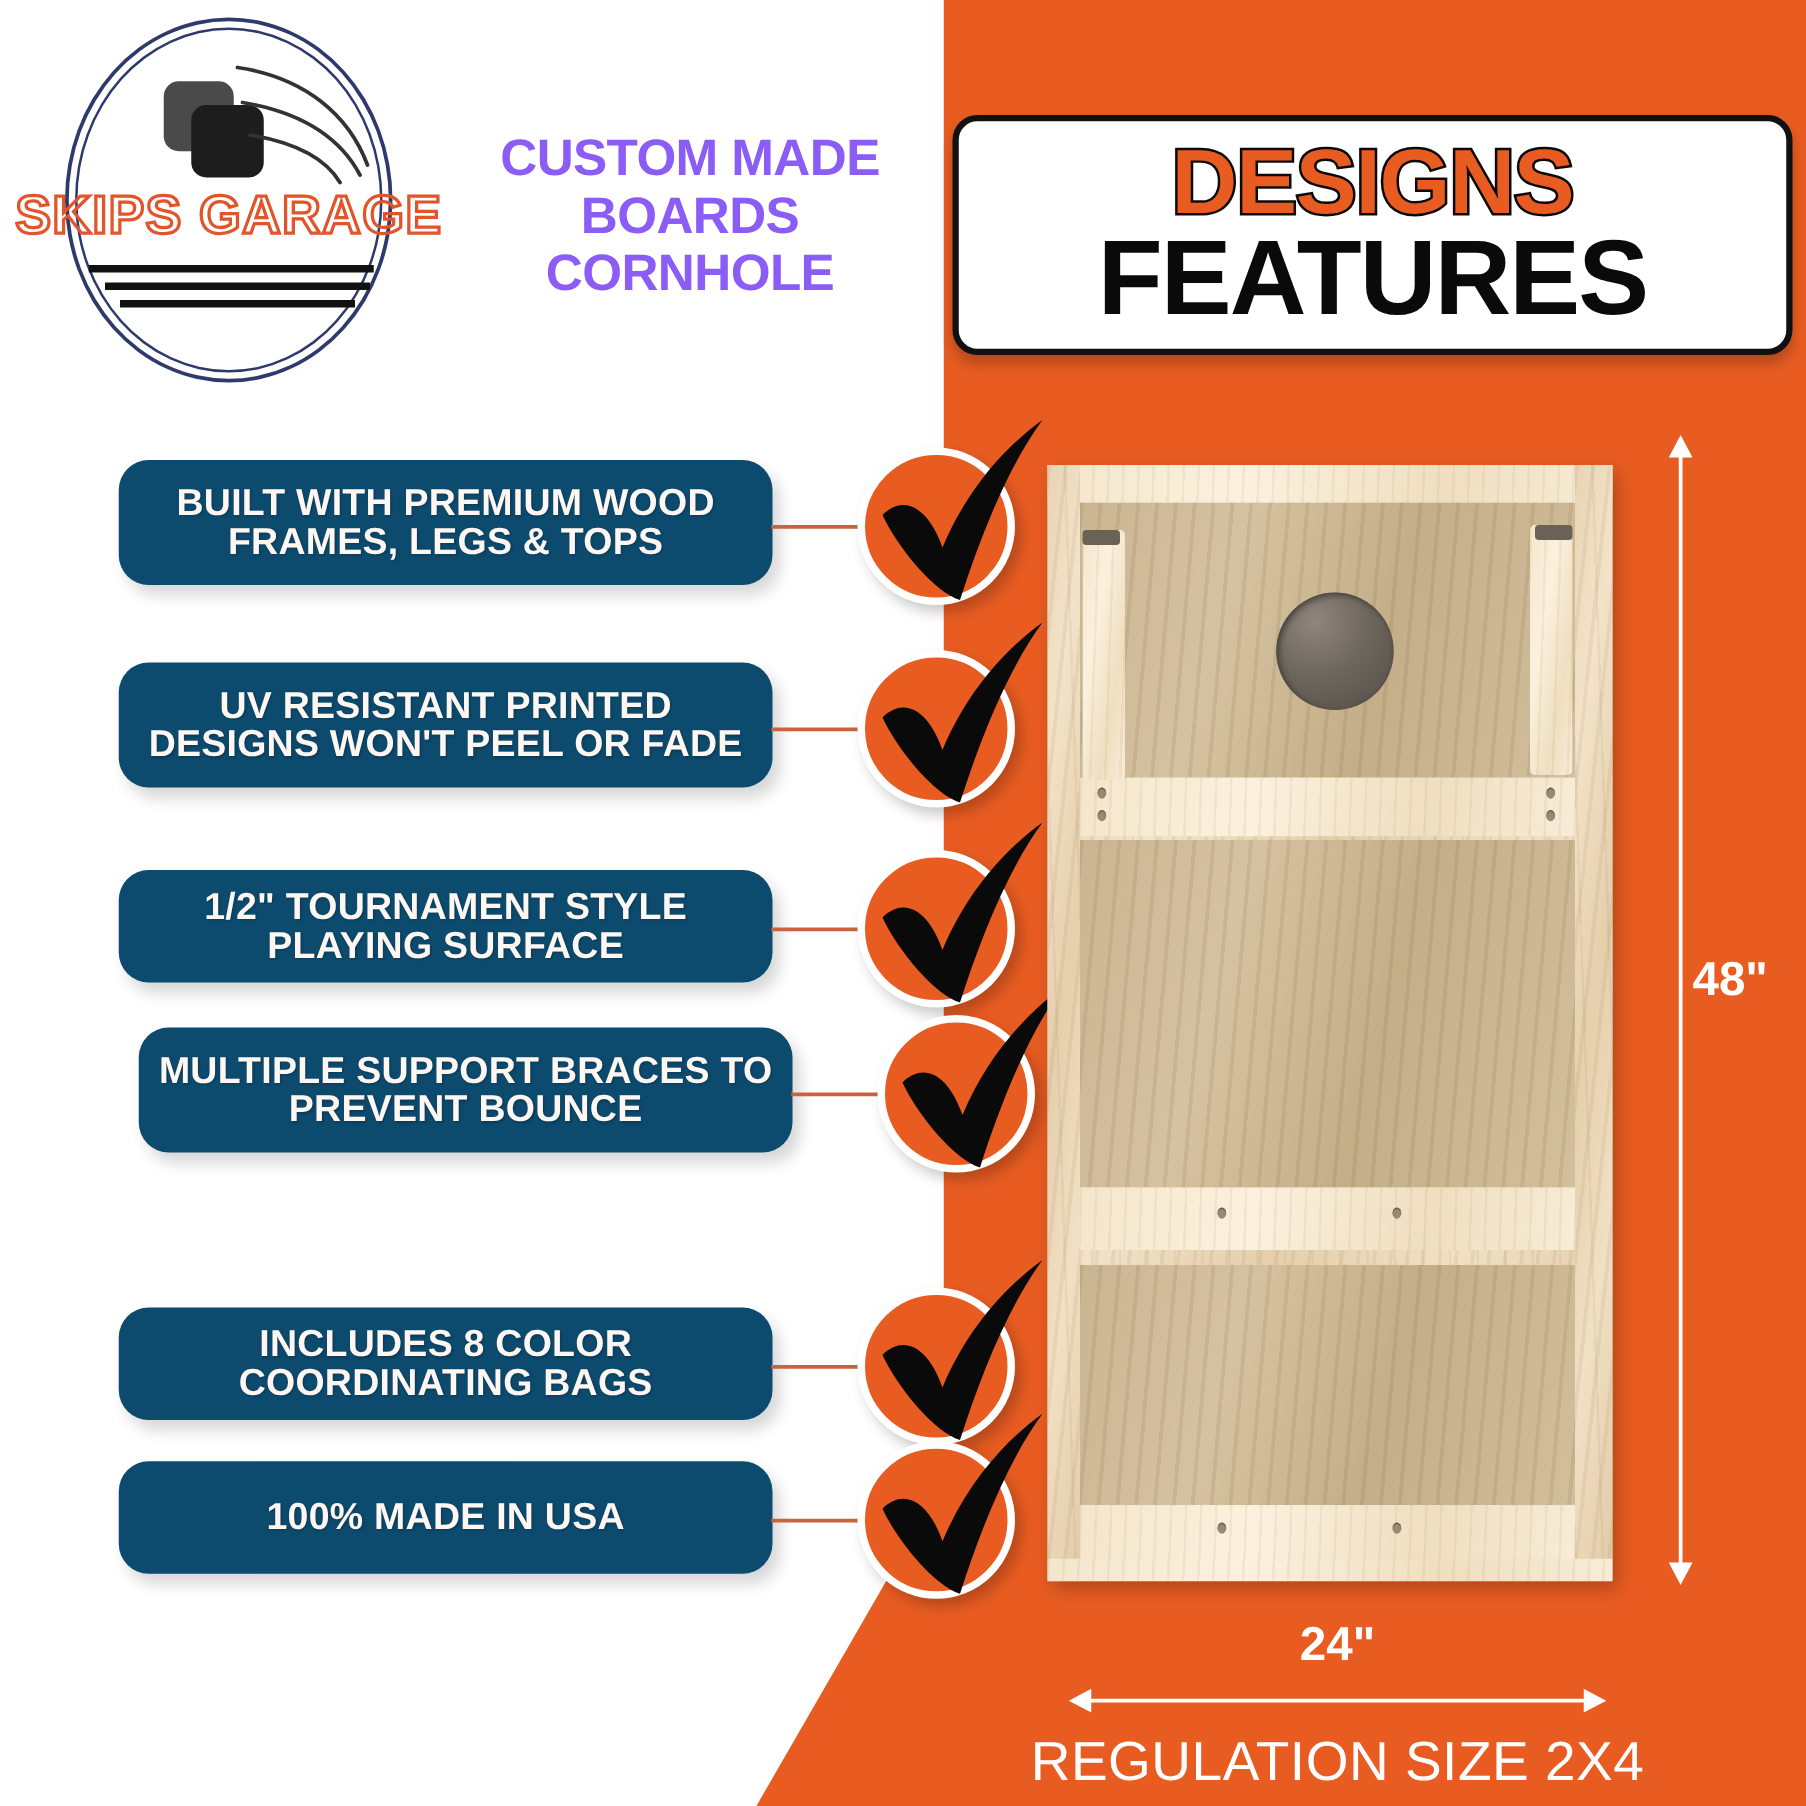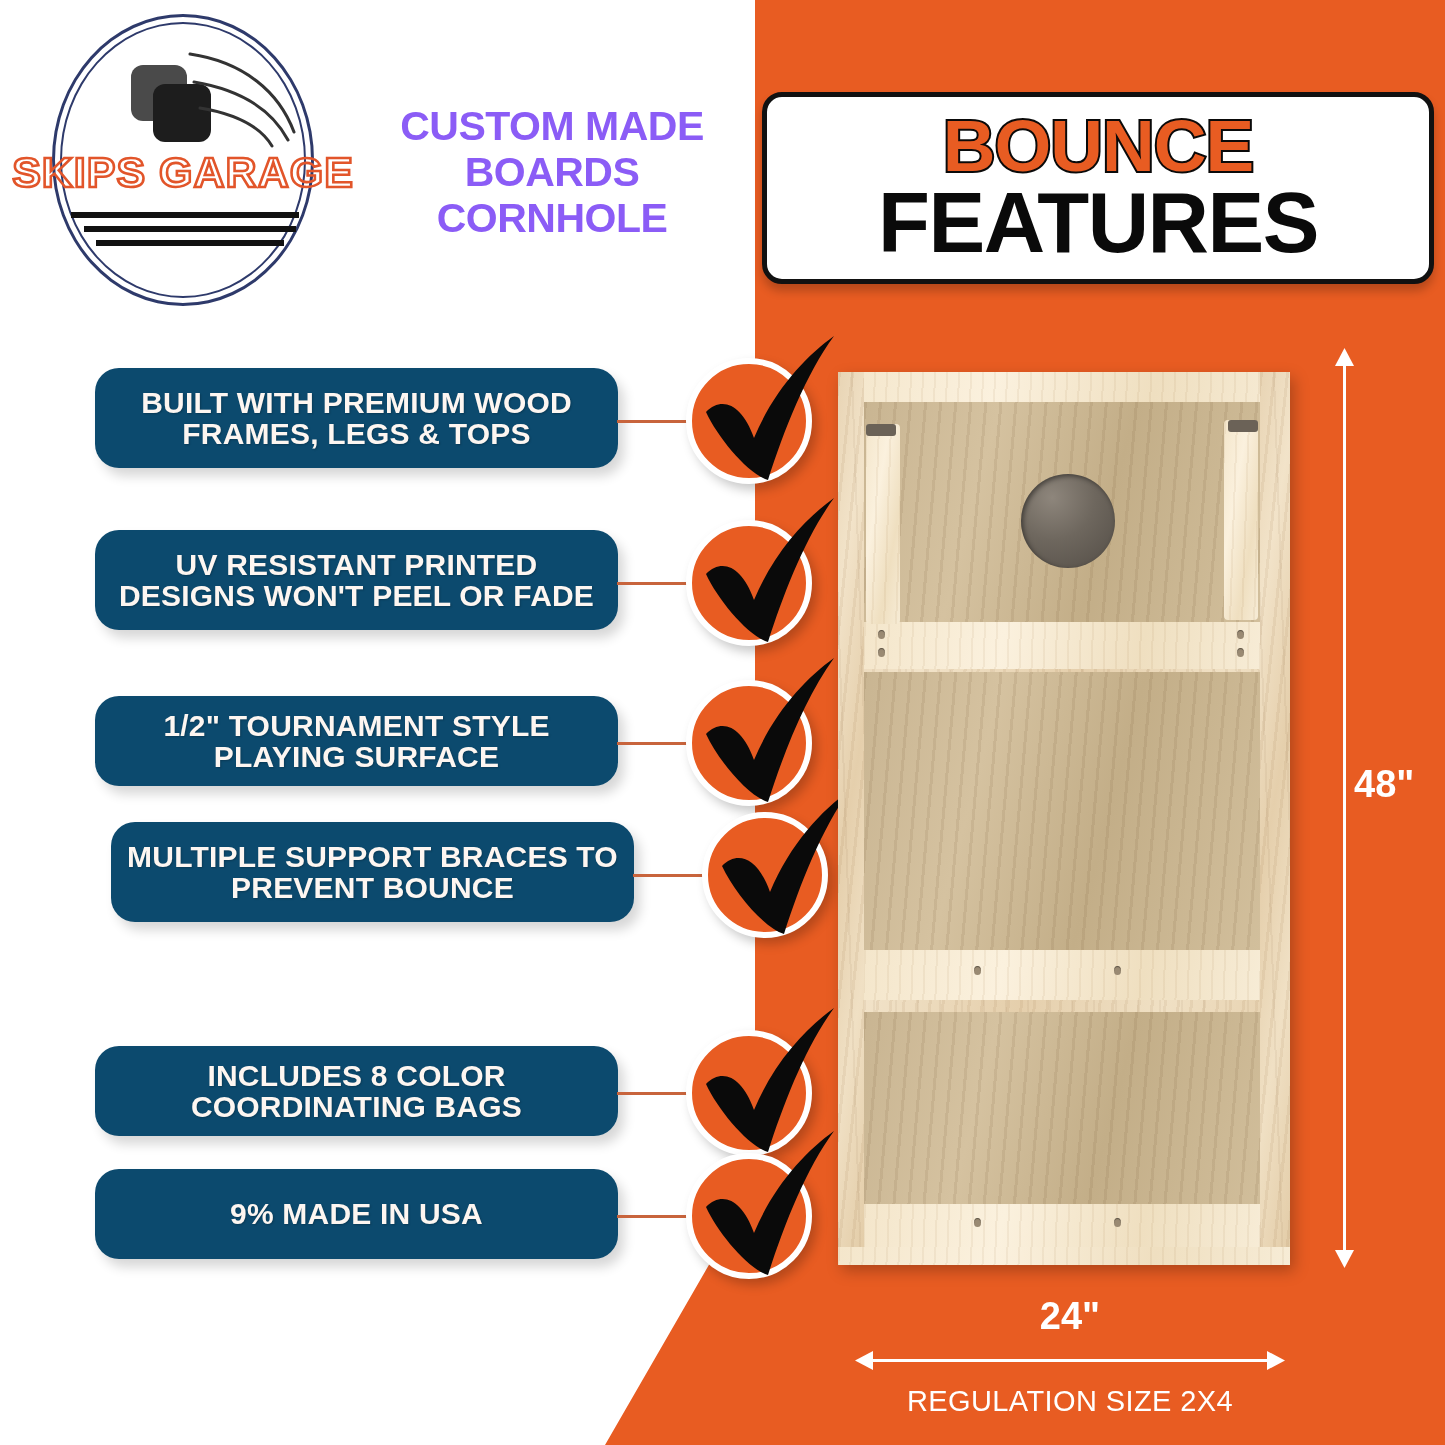--- a/index.html
+++ b/index.html
@@ -177,21 +177,21 @@
     color:#fff; font-size:38px; font-weight:700; white-space:nowrap;
   }
   #dim-h { position:absolute; left:855px; top:1348px; width:430px; height:26px; }
   #dim-h .line { position:absolute; left:8px; top:11px; width:414px; height:3px; background:#fff; }
   #dim-h-label {
     position:absolute; left:855px; top:1295px; width:430px;
     text-align:center; color:#fff; font-size:38px; font-weight:700;
   }
   #regulation-note {
     position:absolute; left:790px; top:1385px; width:560px;
-    text-align:center; color:#fff; font-size:29px; font-weight:500;
+    text-align:center; color:#fff; font-size:44px; font-weight:500;
     letter-spacing:.4px;
   }
 </style>
 </head>
 <body>
 
 <div id="stage">
 
   <div class="bg-white"></div>
   <div class="bg-orange"></div>
@@ -212,21 +212,21 @@
     <div class="bar bar3"></div>
   </div>
 
   <div id="header-title">
     <div>CUSTOM MADE</div>
     <div>BOARDS</div>
     <div>CORNHOLE</div>
   </div>
 
   <div id="features-banner">
-    <div class="line1">BOUNCE</div>
+    <div class="line1">DESIGNS</div>
     <div class="line2">FEATURES</div>
   </div>
 
   <div class="feature-row" id="row-0">
     <div class="feature-pill">BUILT WITH PREMIUM WOOD FRAMES, LEGS &amp; TOPS</div>
     <div class="feature-connector"></div>
     <div class="check-circle">
       <svg width="150" height="160" viewBox="0 0 150 160">
         <path d="M18 78 C 34 62, 54 70, 66 104 C 86 56, 118 22, 146 2 C 118 40, 96 96, 80 146 C 60 140, 30 104, 18 78 Z" fill="#0a0a0a"></path>
       </svg>
@@ -267,21 +267,21 @@
     <div class="feature-pill">INCLUDES 8 COLOR COORDINATING BAGS</div>
     <div class="feature-connector"></div>
     <div class="check-circle">
       <svg width="150" height="160" viewBox="0 0 150 160">
         <path d="M18 78 C 34 62, 54 70, 66 104 C 86 56, 118 22, 146 2 C 118 40, 96 96, 80 146 C 60 140, 30 104, 18 78 Z" fill="#0a0a0a"></path>
       </svg>
     </div>
   </div>
 
   <div class="feature-row" id="row-5">
-    <div class="feature-pill">9% MADE IN USA</div>
+    <div class="feature-pill">100% MADE IN USA</div>
     <div class="feature-connector"></div>
     <div class="check-circle">
       <svg width="150" height="160" viewBox="0 0 150 160">
         <path d="M18 78 C 34 62, 54 70, 66 104 C 86 56, 118 22, 146 2 C 118 40, 96 96, 80 146 C 60 140, 30 104, 18 78 Z" fill="#0a0a0a"></path>
       </svg>
     </div>
   </div>
 
   <div id="board-photo">
     <div class="frame-outer wood"></div>

